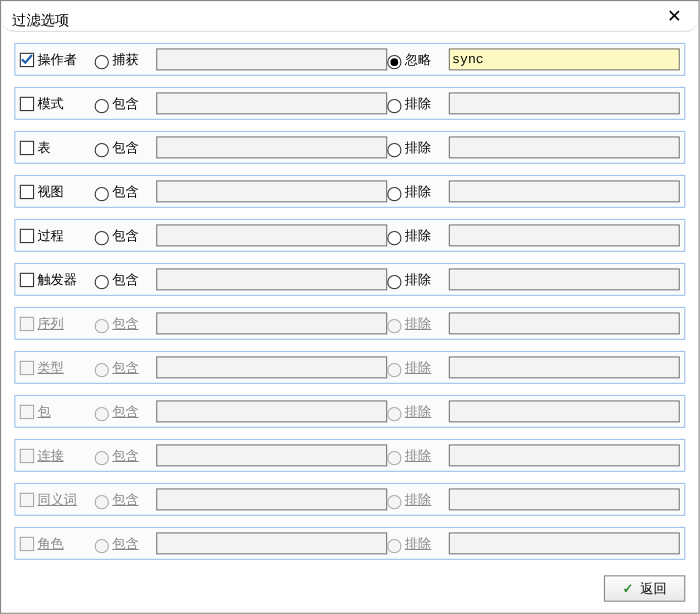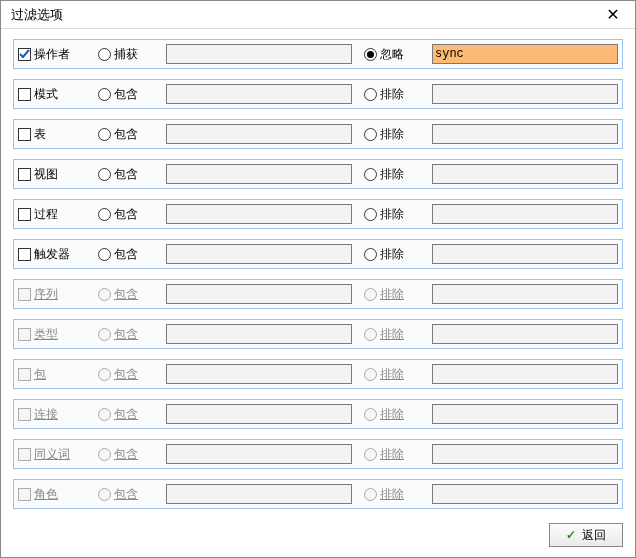--- a/index.html
+++ b/index.html
@@ -10,24 +10,25 @@
     background: #fff;
     border: 1px solid #888;
     font-family: "Microsoft YaHei", "SimSun", Arial, sans-serif;
     font-size: 12px;
     color: #000;
     position: relative;
   }
   .titlebar {
     height: 28px;
     display: flex;
-    align-items: center;
+    align-items: flex-end;
     justify-content: space-between;
     padding: 0 8px 0 10px;
     border-bottom: 1px solid #ddd;
+    border-radius: 12px;
   }
   .titlebar .title { font-size: 13px; }
   .titlebar .close {
     width: 28px;
     height: 24px;
     display: flex;
     align-items: center;
     justify-content: center;
     font-size: 16px;
     line-height: 1;
@@ -37,45 +38,45 @@
     padding: 10px 12px 0 12px;
   }
   .row {
     display: flex;
     align-items: center;
     border: 1px solid #9fc3ec;
     background: #f9fbfd;
     height: 30px;
     margin-bottom: 10px;
     padding: 0 4px 0 4px;
-    gap: 12px;
+    gap: 0;
   }
   .row.disabled { color: #888; text-decoration: underline; }
   .cb-cell {
     display: flex;
     align-items: center;
     width: 68px;
     gap: 3px;
     flex: none;
   }
   .radio-cell {
     display: flex;
-    align-items: center;
+    align-items: flex-end;
     gap: 3px;
     width: 56px;
     flex: none;
   }
   .input-cell {
     flex: 1 1 0;
     height: 20px;
     border: 1px solid #7a7a7a;
     background: #f3f3f3;
   }
   .input-cell.active {
-    background: #fdba74;
+    background: #fef9c3;
   }
   .input-cell input {
     width: 100%;
     height: 100%;
     border: none;
     outline: none;
     padding: 0 2px;
     font-family: "Courier New", monospace;
     font-size: 12px;
     background: transparent;

